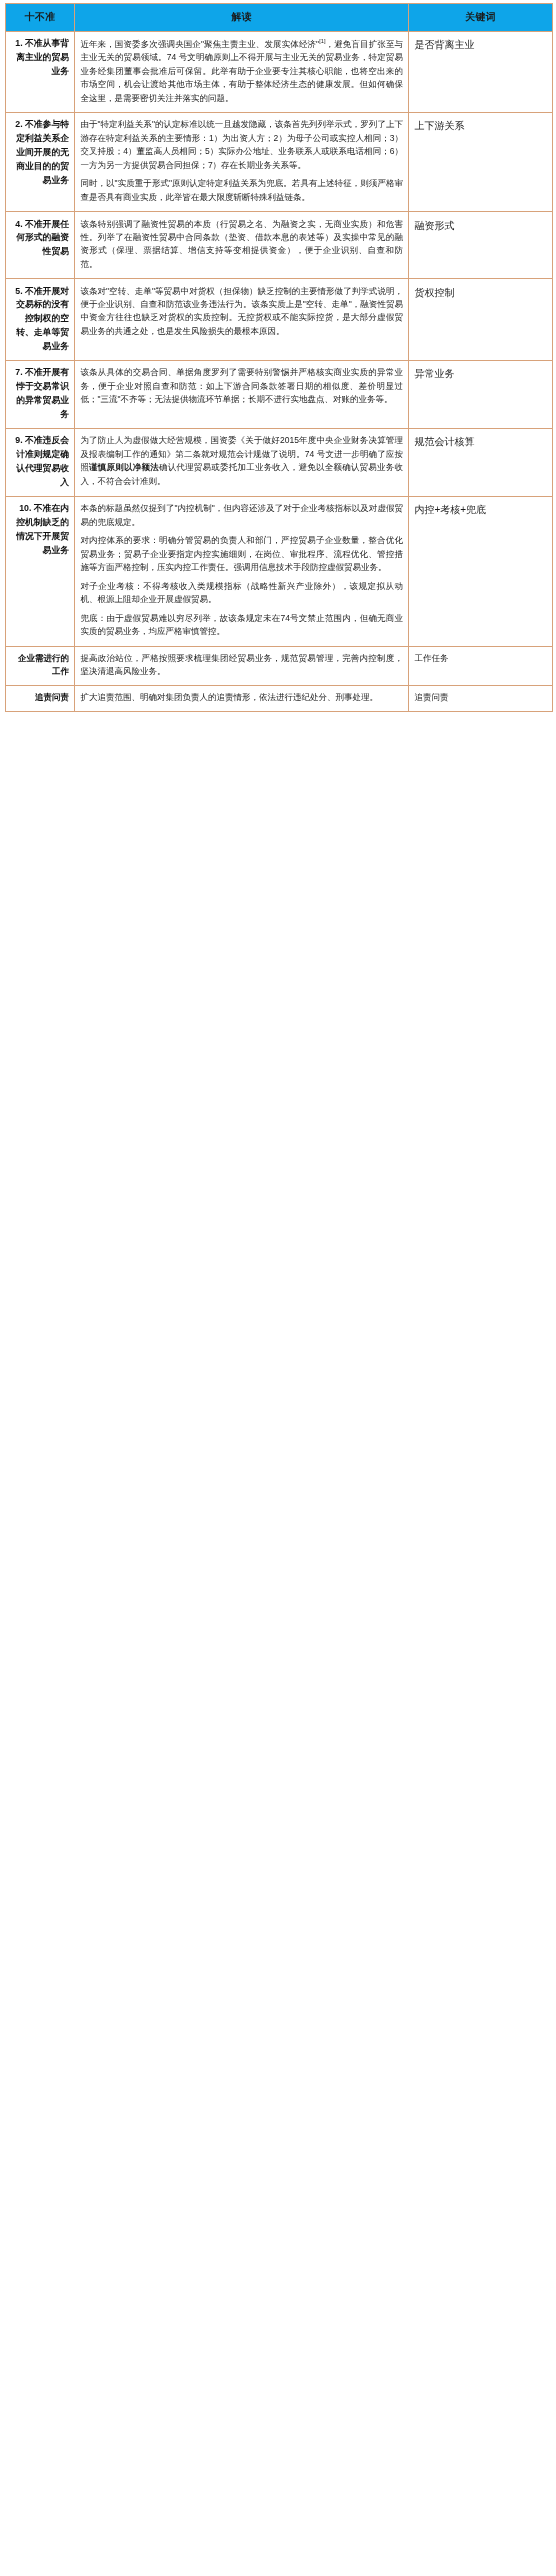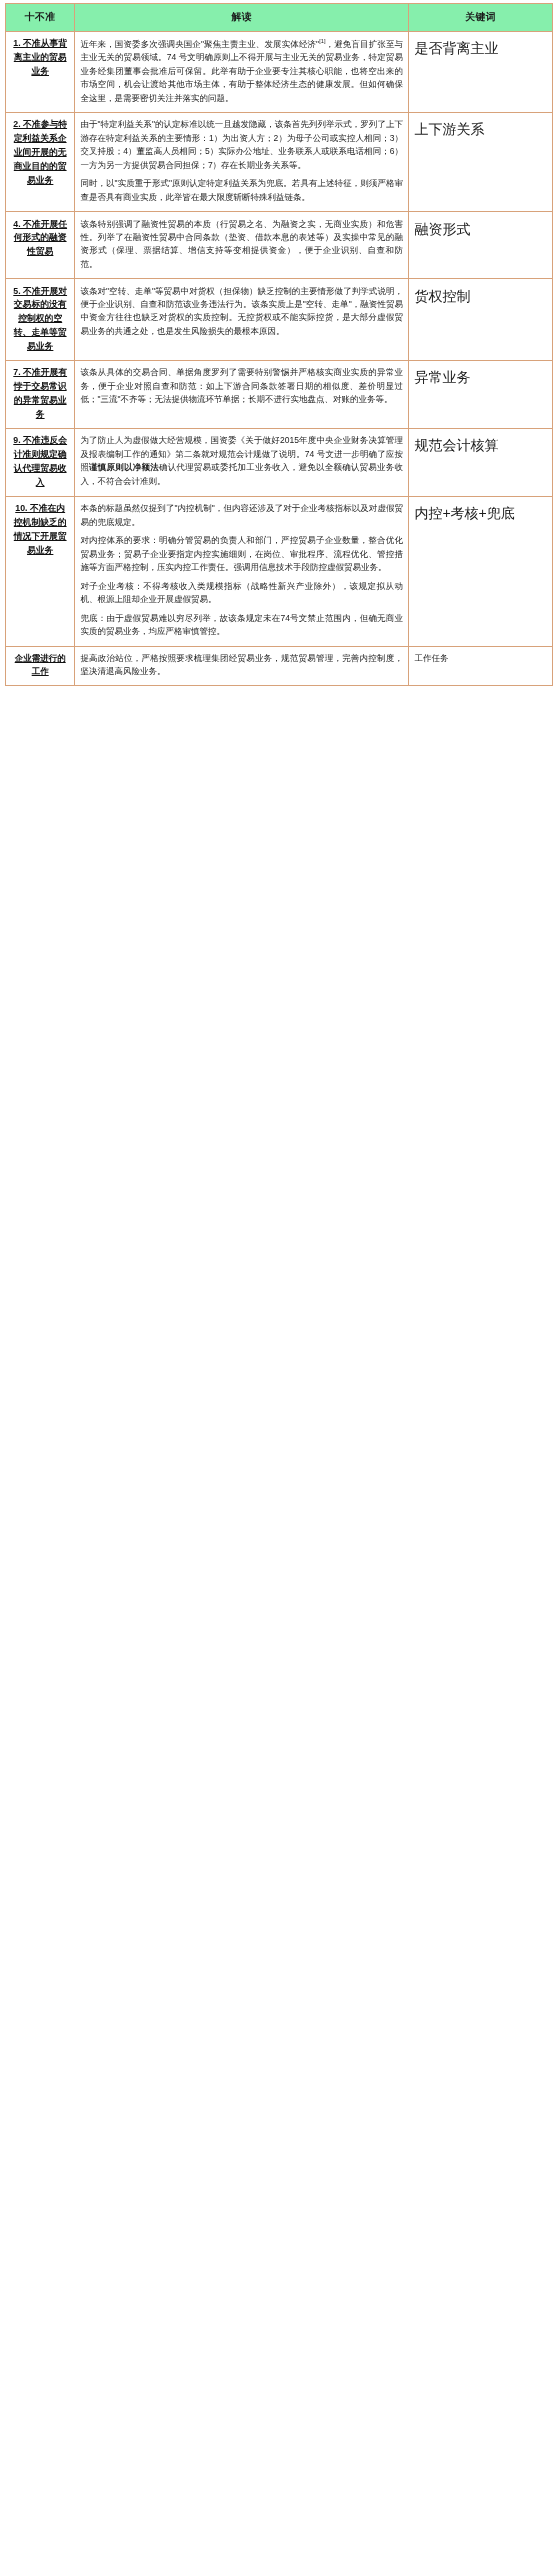--- a/index.html
+++ b/index.html
@@ -25,46 +25,45 @@
   table.matrix col.c2 { width: 334px; }
   table.matrix col.c3 { width: 144px; }
 
   table.matrix th, table.matrix td {
     border: 0.5px solid #d8a27a;
     vertical-align: top;
     padding: 5.2px 5.2px 6.2px 5.2px;
     line-height: 1.58;
   }
   thead th {
-    background: #86efac;
+    background: #0ea5e9;
     color: #1a1a1a;
     font-size: 9.8px;
     font-weight: bold;
     text-align: center;
     vertical-align: middle;
     padding: 5.7px 4.1px;
     letter-spacing: 0.5px;
     border: 0.5px solid #d8a27a;
   }
   td.col-title {
     font-size: 8.8px;
     font-weight: bold;
     color: #111111;
-    text-align: center;
+    text-align: right;
     word-break: break-all;
-    text-decoration: underline;
   }
   td.col-body {
     font-size: 8.5px;
     color: #1b1b1b;
     text-align: justify;
     word-break: break-all;
   }
   td.col-key {
-    font-size: 14px;
+    font-size: 10px;
     color: #1b1b1b;
     text-align: left;
     word-break: break-all;
   }
   .body-para { margin: 0 0 1px 0; }
   .body-para + .body-para { margin-top: 5.2px; }
   .b { font-weight: bold; }
   .sup { font-size: 5.7px; vertical-align: super; }
   tr.footer-row td.col-title,
   tr.footer-row td.col-body,
@@ -154,17 +153,22 @@
         </td>
         <td class="col-key">内控+考核+兜底</td>
       </tr>
 
       <tr class="footer-row">
         <td class="col-title">企业需进行的工作</td>
         <td class="col-body">提高政治站位，严格按照要求梳理集团经贸易业务，规范贸易管理，完善内控制度，坚决清退高风险业务。</td>
         <td class="col-key">工作任务</td>
       </tr>
 
+      <tr class="footer-row">
+        <td class="col-title">追责问责</td>
+        <td class="col-body">扩大追责范围、明确对集团负责人的追责情形，依法进行违纪处分、刑事处理。</td>
+        <td class="col-key">追责问责</td>
+      </tr>
 
     </tbody>
   </table>
 </div>
 
 
 </body></html>

